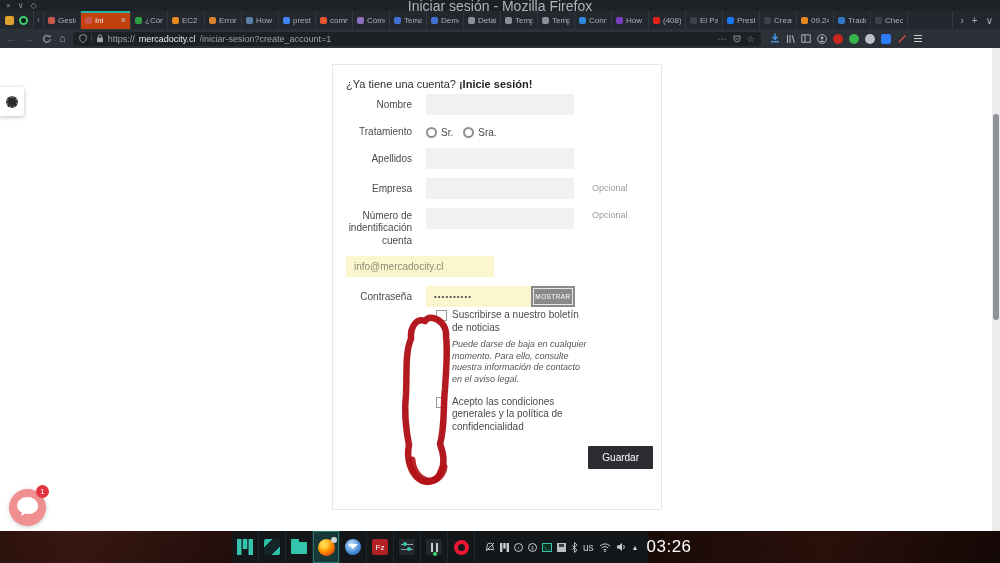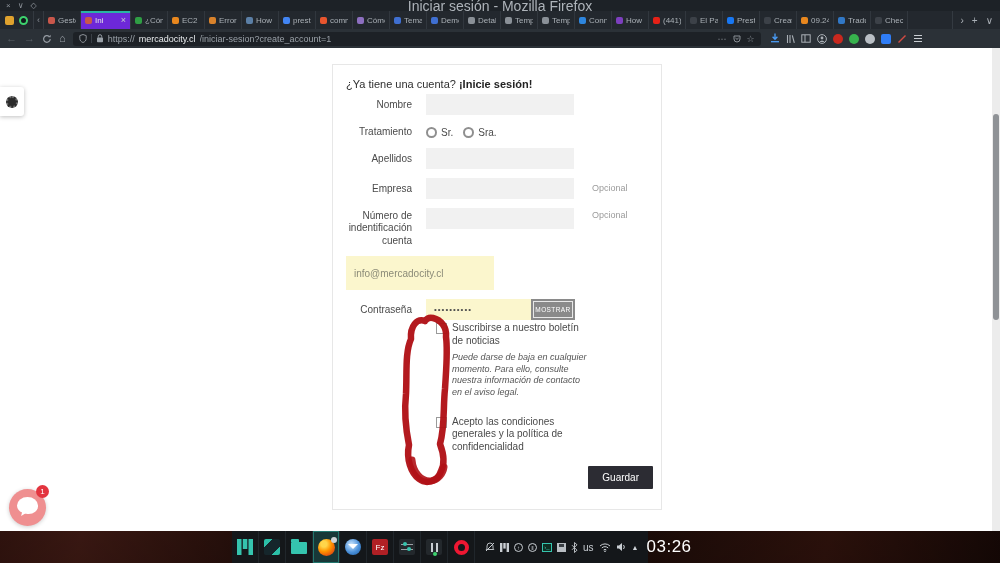--- a/index.html
+++ b/index.html
@@ -22,21 +22,21 @@
   .tabbar{height:18px;background:#23282e;display:flex;align-items:stretch;flex:0 0 auto;overflow:hidden}
   .pinned{display:flex;align-items:center;gap:5px;padding:0 5px;border-right:1px solid #343a41}
   .pin{width:9px;height:9px;border-radius:2px}
   .pin.key{background:#e0a22e}
   .pin.green{background:#12171b;border:2px solid #3dd26e;border-radius:50%}
   .tabscroll{display:flex;align-items:center;color:#8d939a;font-size:9px;padding:0 3px;border-right:1px solid #343a41}
   .tabs{display:flex;flex:1;min-width:0}
   .tab{flex:0 0 37px;min-width:0;display:flex;align-items:center;gap:3px;padding:0 4px;border-right:1px solid #31373e;color:#aab0b6;font-size:8px;position:relative;cursor:default}
   .tab .fav{flex:0 0 7px;width:7px;height:7px;border-radius:2px}
   .tab .tlabel{overflow:hidden;white-space:nowrap;flex:1}
-  .tab.active{flex:0 0 50px;background:#6d28d9;color:#e4e7ea}
+  .tab.active{flex:0 0 50px;background:#c2410c;color:#e4e7ea}
   .tab.active:before{content:"";position:absolute;top:0;left:0;right:0;height:2px;background:#29b3a4}
   .tab .tclose{font-size:9px;color:#c7ccd1}
   .tabctl{display:flex;align-items:center;gap:8px;padding:0 7px;color:#aab0b6;font-size:10px;border-left:1px solid #343a41}
 
   .navbar{height:19px;background:#2b3137;display:flex;align-items:center;padding:0 6px;gap:7px;flex:0 0 auto}
   .navico{color:#969ca3;font-size:11px;line-height:1;display:flex;align-items:center}
   .navico.dim{color:#5a6067}
   .urlbar{width:688px;height:14px;background:#1d2126;border-radius:3px;display:flex;align-items:center;gap:4px;padding:0 6px;color:#9aa1a8;font-size:9px;white-space:nowrap;overflow:hidden}
   .urlbar .sep{width:1px;height:9px;background:#3a4047}
   .url-domain{color:#e7eaec}
@@ -54,21 +54,21 @@
   .a11y-widget{position:absolute;left:0;top:39px;width:24px;height:29px;background:#fff;box-shadow:0 1px 4px rgba(0,0,0,.25);border-radius:0 3px 3px 0;display:flex;align-items:center;justify-content:center}
   .a11y-ico{width:12px;height:12px;border-radius:50%;background:#2b2b2b;border:2px dotted #6a6a6a}
 
   .card{position:absolute;left:332px;top:16px;width:330px;height:446px;border:1px solid #e7e7e7;background:#fff;padding:13px 8px 12px 13px;color:#3a3a3a;z-index:1}
   .form-head{font-size:11px;color:#2f2f2f;margin-bottom:4px}
   .form-head b{color:#232323;cursor:pointer}
   .frow{display:flex;align-items:flex-start;margin-bottom:9px}
   .flabel{flex:0 0 80px;text-align:right;font-size:10px;color:#4a4a4a;padding-right:14px;padding-top:5px;line-height:1.25}
   .fctl{flex:0 0 148px}
   .finput{width:148px;height:21px;background:#f1f1f1;border:none}
-  .email-val{width:148px;height:34px;background:#fbf6cd;font-size:10px;color:#8b8b78;display:flex;align-items:center;padding-left:8px}
+  .email-val{width:148px;height:21px;background:#fbf6cd;font-size:10px;color:#8b8b78;display:flex;align-items:center;padding-left:8px}
   .opc{font-size:9px;color:#9b9b9b;margin-left:18px;padding-top:5px}
   .radios{display:flex;align-items:center;gap:10px;padding-top:3px}
   .radio{width:11px;height:11px;border:2px solid #8f8f8f;border-radius:50%;display:inline-block}
   .rlabel{font-size:10px;color:#4a4a4a;margin-left:4px}
   .pwrow .pwbox{display:flex}
   .pwval{width:105px;height:21px;background:#fbf6cd;display:flex;align-items:center;padding-left:8px;font-size:8px;letter-spacing:1px;color:#4e4e4e}
   .mostrar{width:44px;height:21px;background:#8a8a8a;color:#fff;font-size:6.5px;letter-spacing:.4px;display:flex;align-items:center;justify-content:center;box-shadow:inset 0 0 0 2px #8a8a8a,inset 0 0 0 3px rgba(255,255,255,.8);cursor:pointer}
   .cbrow{display:flex;align-items:flex-start;margin-left:90px;margin-bottom:13px}
   .cbox{flex:0 0 11px;width:11px;height:11px;border:1px solid #9a9a9a;background:#fff;margin-top:1px;cursor:pointer}
   .cbtext{font-size:10px;color:#4a4a4a;margin-left:5px;width:140px;line-height:1.25}
@@ -198,21 +198,21 @@
         <div class="tab">
           <span class="fav" style="background: rgb(46, 134, 222);"></span>
           <span class="tlabel">Conn</span>
         </div>
         <div class="tab">
           <span class="fav" style="background: rgb(125, 63, 191);"></span>
           <span class="tlabel">How t</span>
         </div>
         <div class="tab">
           <span class="fav" style="background: rgb(230, 33, 23);"></span>
-          <span class="tlabel">(441)</span>
+          <span class="tlabel">(408)</span>
         </div>
         <div class="tab">
           <span class="fav" style="background: rgb(60, 65, 72);"></span>
           <span class="tlabel">El Pa</span>
         </div>
         <div class="tab">
           <span class="fav" style="background: rgb(24, 119, 242);"></span>
           <span class="tlabel">Prest</span>
         </div>
         <div class="tab">
@@ -383,21 +383,21 @@
 
       <div class="frow pwrow" style="margin-bottom:2px">
         <div class="flabel" style="padding-top:5px">Contraseña</div>
         <div class="pwbox">
           <div class="pwval">••••••••••</div>
           <div class="mostrar">MOSTRAR</div>
         </div>
       </div>
 
 
-      <div class="cbrow" style="margin-bottom:17px">
+      <div class="cbrow" style="margin-bottom:10px">
         <span class="cbox"></span>
         <div class="cbtext">
           <span>Suscribirse a nuestro boletín de noticias</span>
           <div class="cbnote">Puede darse de baja en cualquier momento. Para ello, consulte nuestra información de contacto en el aviso legal.</div>
         </div>
       </div>
 
       <div class="cbrow">
         <span class="cbox"></span>
         <div class="cbtext">Acepto las condiciones generales y la política de confidencialidad</div>

